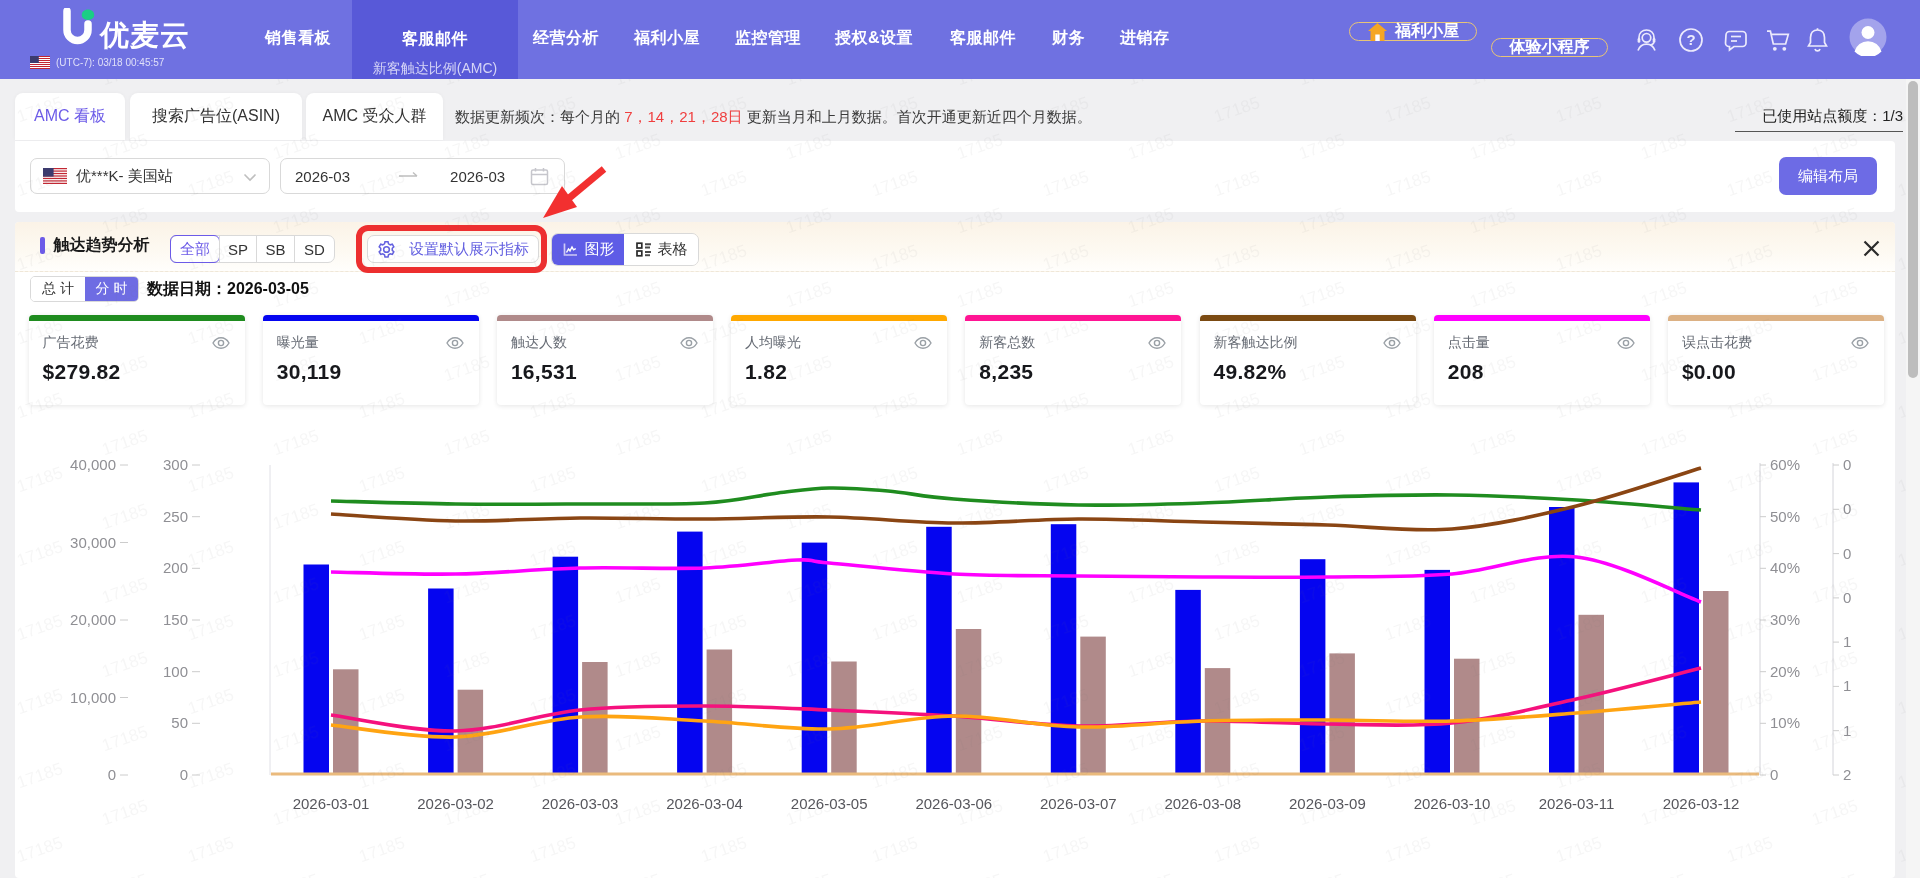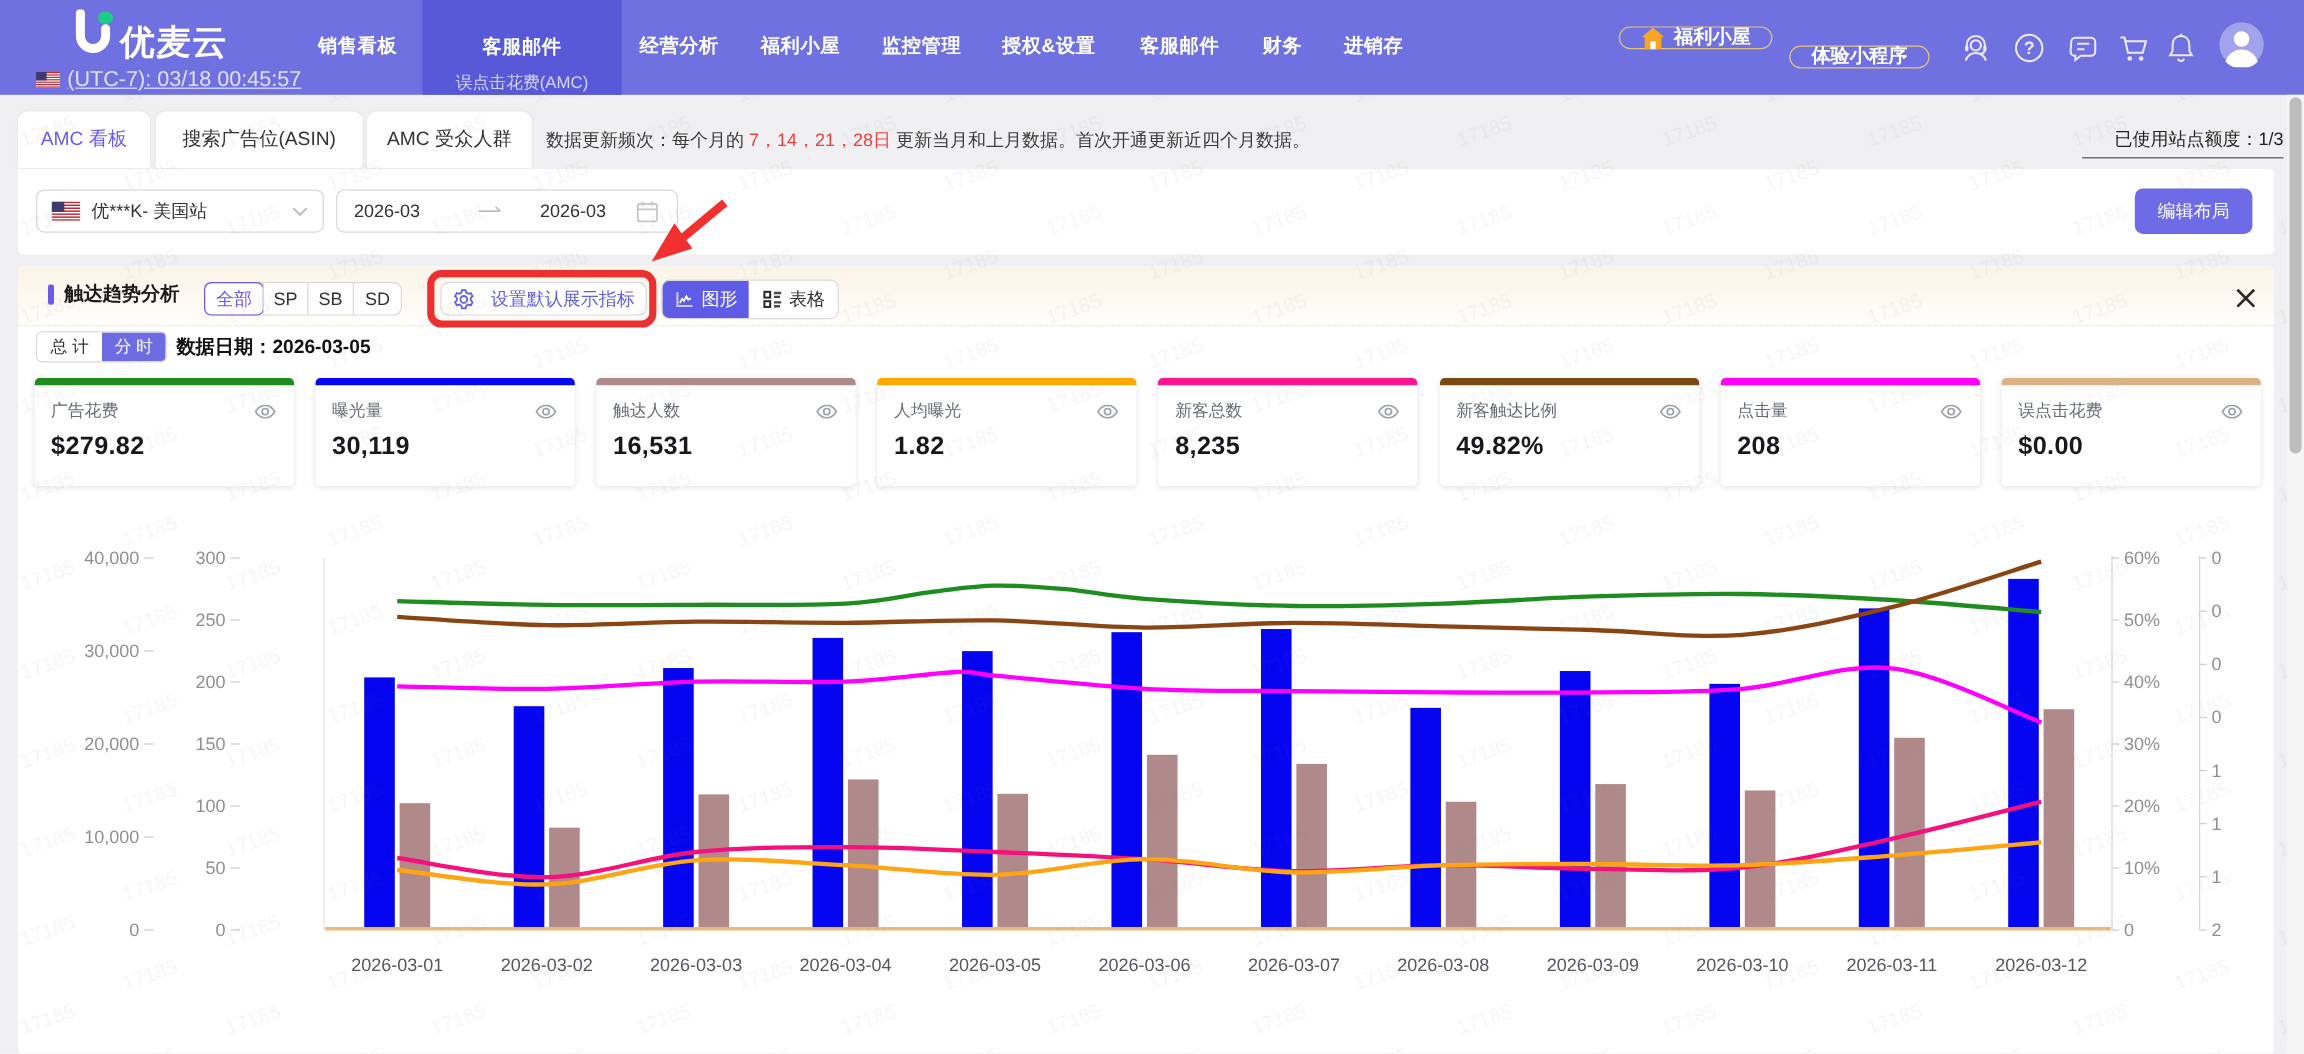--- a/index.html
+++ b/index.html
@@ -4,21 +4,21 @@
 *{margin:0;padding:0;box-sizing:border-box;font-family:"Liberation Sans",sans-serif;}
 html,body{width:1920px;height:878px;overflow:hidden;background:#f0f0f2;position:relative;}
 
 .nav{position:absolute;left:0;top:0;width:1920px;height:79px;background:#6f71e1;}
 .nitem{position:absolute;top:28px;color:#fff;font-size:16px;font-weight:bold;letter-spacing:0.5px;}
 .nactive{position:absolute;left:352px;top:0;width:166px;height:79px;background:#5859d8;text-align:center;}
 .nactive .t1{margin-top:29px;color:#fff;font-size:16px;font-weight:bold;letter-spacing:0.5px;}
 .nactive .t2{margin-top:10px;color:#d5d4f6;font-size:14px;}
 .logo{position:absolute;left:60px;top:8px;}
 .lname{position:absolute;left:100px;top:16px;color:#fff;font-size:29px;font-weight:bold;letter-spacing:1px;}
-.ntime{position:absolute;left:30px;top:56px;display:flex;align-items:center;gap:6px;color:rgba(255,255,255,0.78);font-size:18px;text-decoration:underline;}
+.ntime{position:absolute;left:30px;top:56px;display:flex;align-items:center;gap:6px;color:rgba(255,255,255,0.78);font-size:10px;}
 .pill{position:absolute;top:22px;height:19px;border:1.5px solid #e7c478;border-radius:18px;display:flex;align-items:center;justify-content:center;gap:7px;color:#fff;font-size:16px;font-weight:bold;}
 .nicon{position:absolute;top:27px;}
 
 .tab{position:absolute;top:93px;height:47px;background:#fff;border-radius:8px 8px 0 0;display:flex;align-items:center;justify-content:center;font-size:16px;color:#333;box-shadow:0 0 4px rgba(0,0,0,0.04);}
 .tab.act{color:#6c5be8;}
 .info{position:absolute;left:455px;top:108px;font-size:15px;color:#3a3a3a;}
 .info .red{color:#f03e3e;}
 .quota{position:absolute;left:1735px;top:107px;width:168px;font-size:15px;color:#222;border-bottom:1px solid #555;padding-bottom:5px;text-align:right;}
 
 .fpanel{position:absolute;left:15px;top:141px;width:1880px;height:71px;background:#fff;border-radius:0 4px 4px 4px;}
@@ -81,21 +81,21 @@
 <div class="nitem" style="left:265px">销售看板</div>
 <div class="nitem" style="left:533px">经营分析</div>
 <div class="nitem" style="left:634px">福利小屋</div>
 <div class="nitem" style="left:735px">监控管理</div>
 <div class="nitem" style="left:835px">授权&amp;设置</div>
 <div class="nitem" style="left:950px">客服邮件</div>
 <div class="nitem" style="left:1052px">财务</div>
 <div class="nitem" style="left:1120px">进销存</div>
 <div class="nactive">
     <div class="t1">客服邮件</div>
-    <div class="t2">误点击花费(AMC)</div>
+    <div class="t2">新客触达比例(AMC)</div>
   </div>
 <div class="pill" style="left:1349px;width:128px;"><svg width="21" height="20" viewBox="0 0 21 20">
       <path d="M10.5 1 L20 9 H17.5 V19 H3.5 V9 H1 Z" fill="#F5A623"></path>
       <rect x="8.3" y="12.5" width="4.4" height="6.5" fill="#fff"></rect>
     </svg>福利小屋</div>
 <div class="pill" style="left:1491px;width:117px;margin-top:16px;">体验小程序</div>
 <div class="nicon" style="left:1633px;"><svg width="27" height="27" viewBox="0 0 27 27">
       <g stroke="#eceafc" stroke-width="1.7" fill="none">
         <circle cx="13.5" cy="10.8" r="4.3"></circle>
         <path d="M5 23.5 c1.7-4.6 4.6-6.4 8.5-6.4 s6.8 1.8 8.5 6.4"></path>

